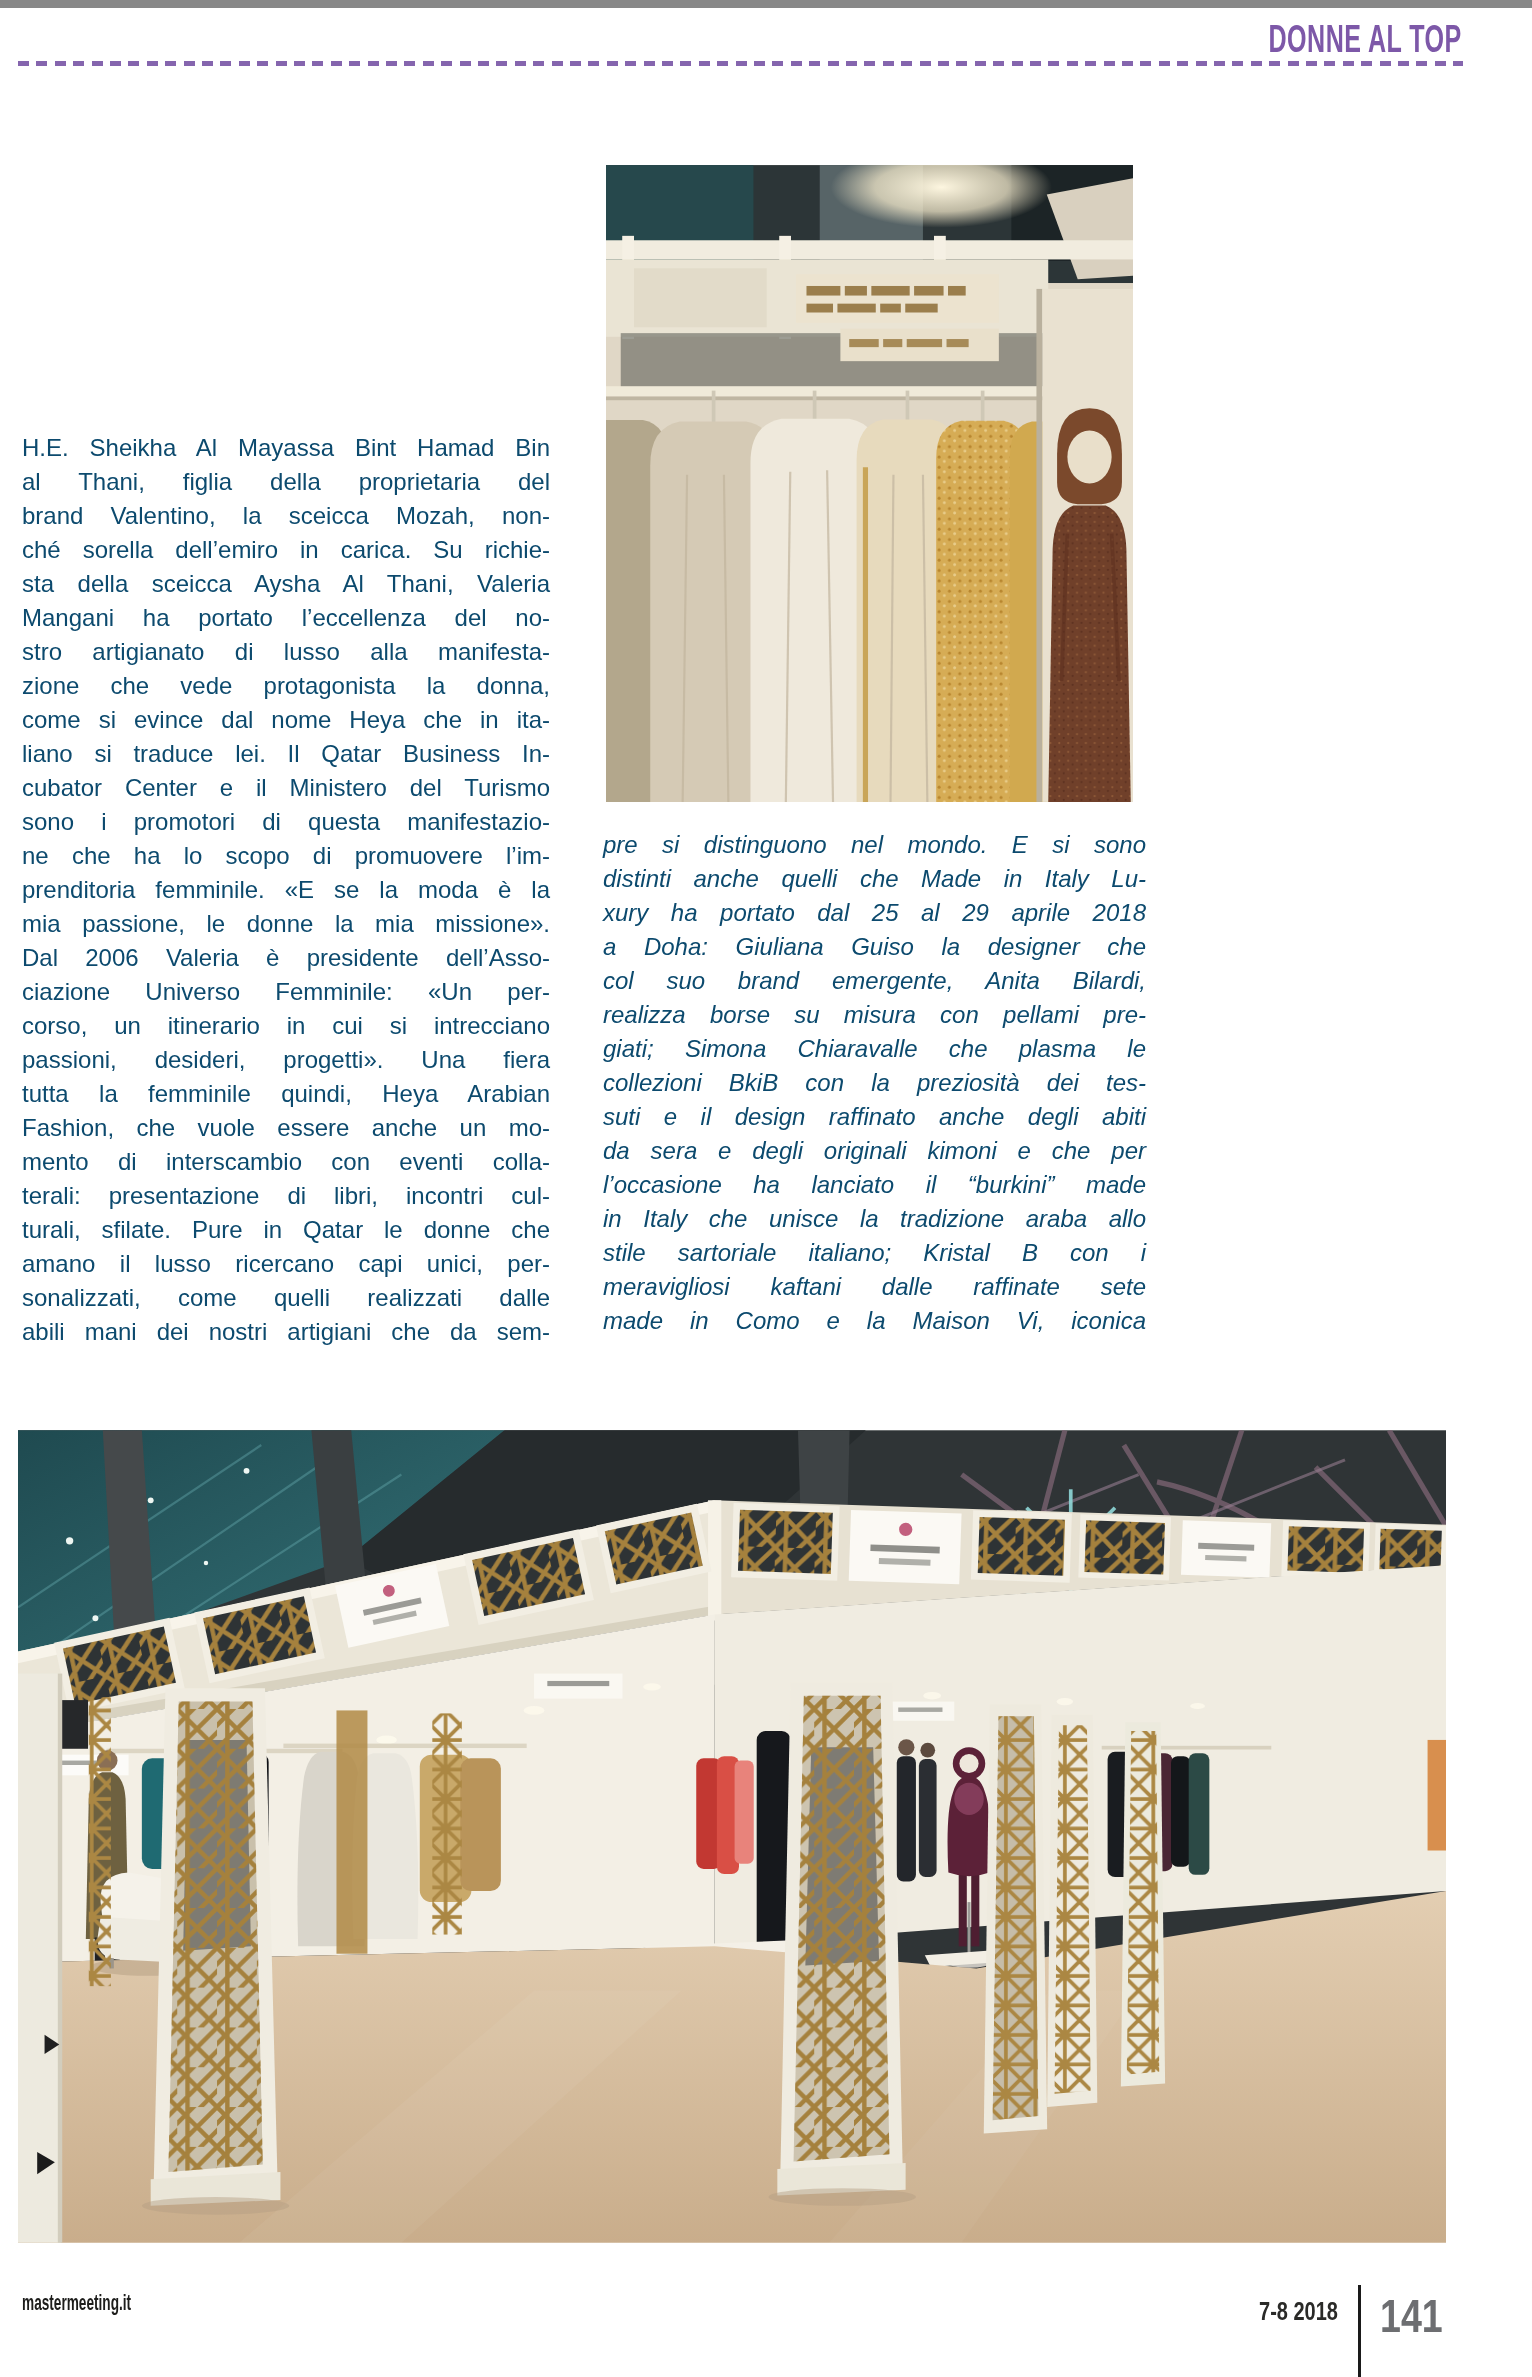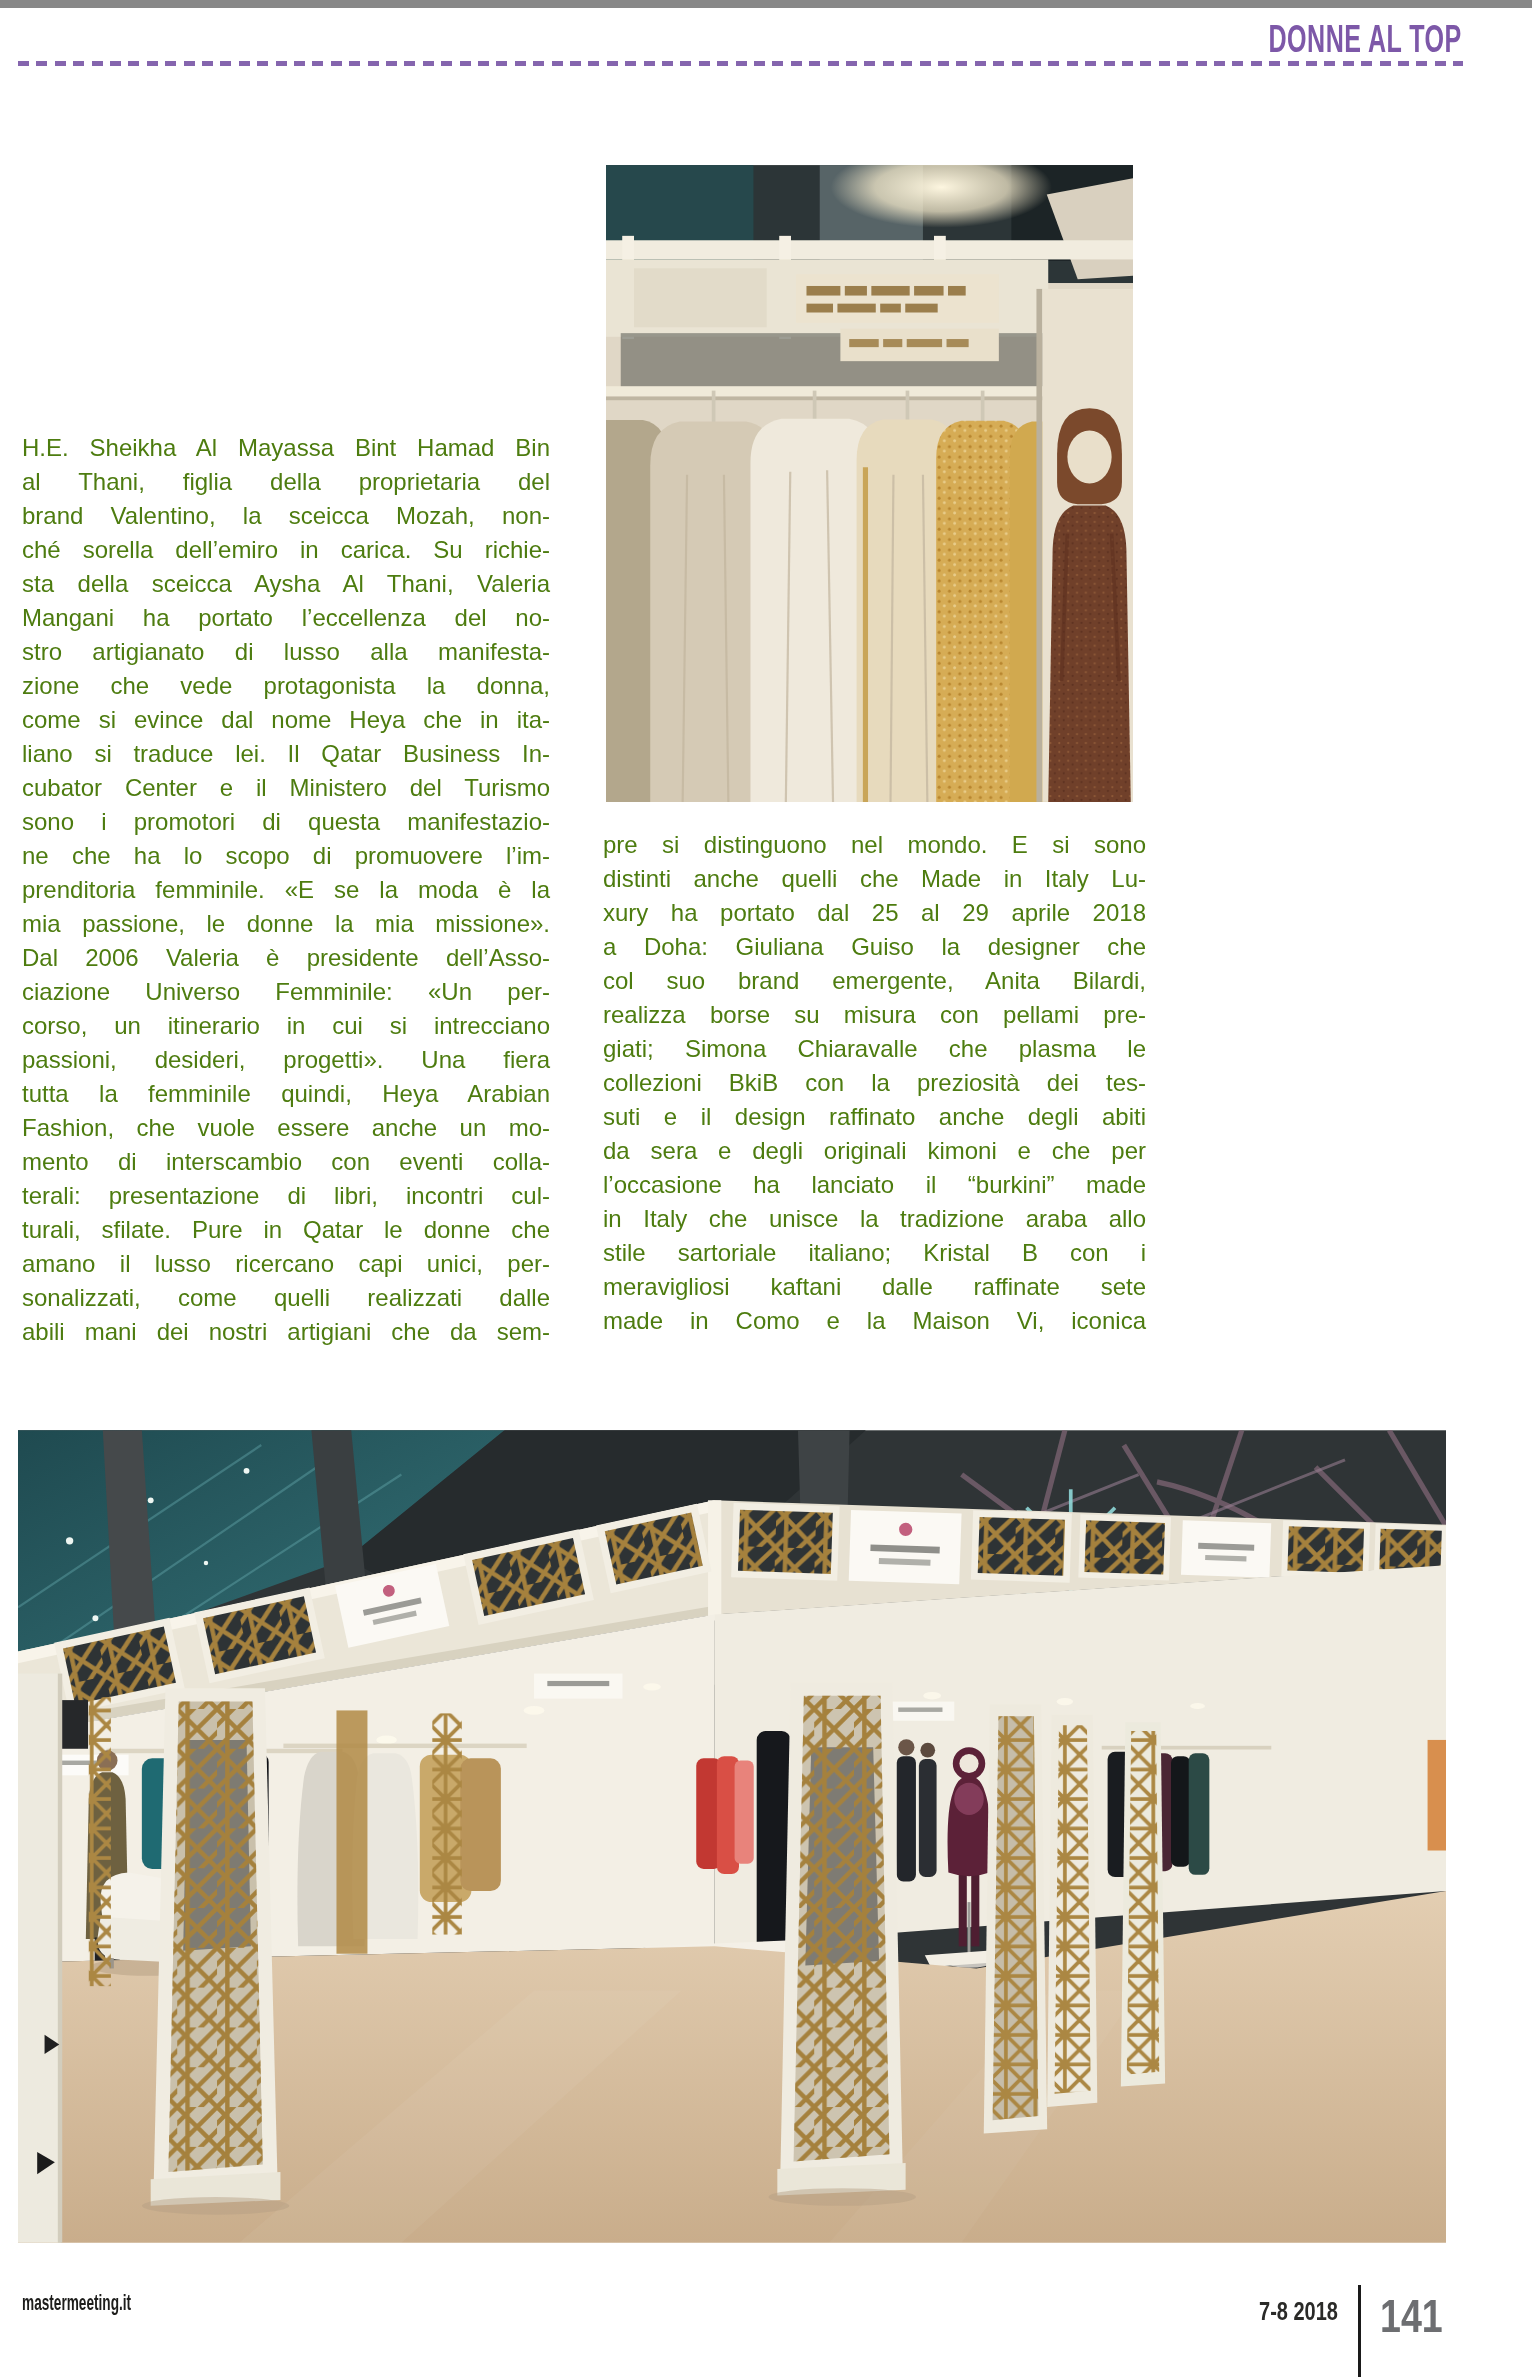--- a/index.html
+++ b/index.html
@@ -6,23 +6,23 @@
   .page{position:relative;width:1532px;height:2377px;background:#ffffff;overflow:hidden;
         font-family:"Liberation Sans",sans-serif;margin:8px auto;}
   
   .header-title{position:absolute;top:10.3px;right:70px;font-size:38px;font-weight:bold;
         color:#7d58a8;letter-spacing:0.7px;white-space:nowrap;
         transform:scaleX(0.66);transform-origin:100% 0;}
   .header-rule{position:absolute;left:18.4px;top:53px;width:1445px;height:5.2px;
         background:repeating-linear-gradient(90deg,#8565ae 0,#8565ae 11px,transparent 11px,transparent 18.4px);}
   
   .col{position:absolute;white-space:pre-line;text-align:justify;text-align-last:justify;
-        color:#4d7c0f;font-size:24px;line-height:34px;}
+        color:#0c4a6e;font-size:24px;line-height:34px;}
   .col-left{left:22px;top:423px;width:528px;}
-  .col-right{left:603px;top:820px;width:543px;}
+  .col-right{left:603px;top:820px;width:543px;font-style:italic;}
   
   .caption{position:absolute;left:1181px;top:445px;width:288px;font-size:20.6px;line-height:29px;
         font-weight:bold;color:#3c3c3c;white-space:pre-line;}
   
   .top-photo{position:absolute;left:606px;top:157px;width:527px;height:637px;}
   .bottom-photo{position:absolute;left:18.4px;top:1422px;width:1428px;height:813px;}
   
   .footer-site{position:absolute;left:22px;top:2282px;font-size:22px;font-weight:bold;color:#1d1d1b;
         transform:scaleX(0.62);transform-origin:0 0;white-space:nowrap;}
   .footer-issue{position:absolute;left:1150px;top:2289px;width:188px;text-align:right;font-size:25px;

